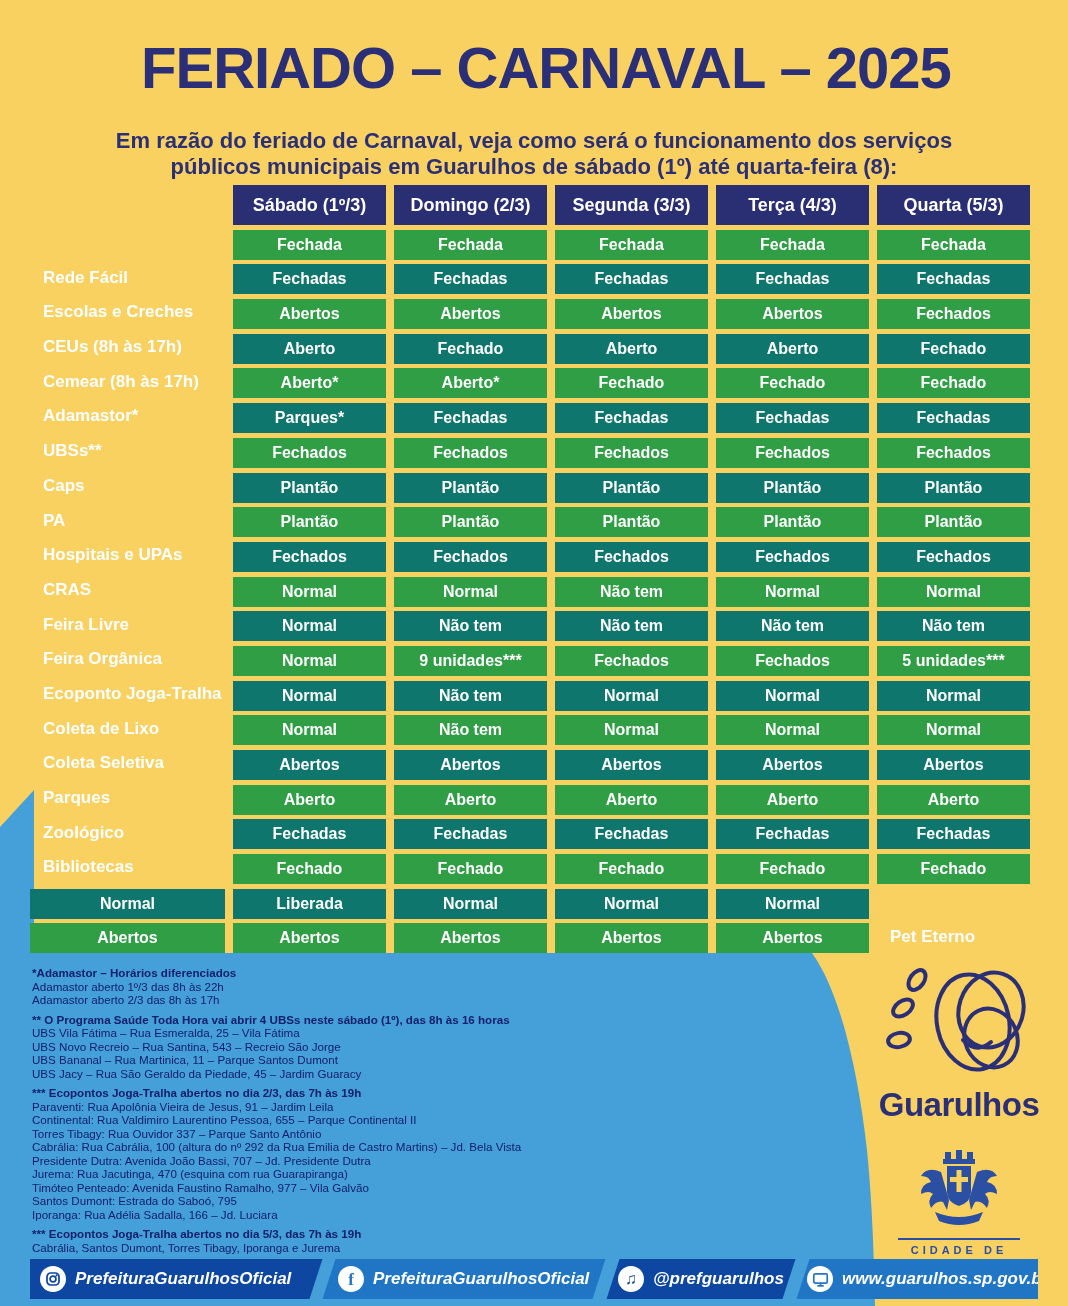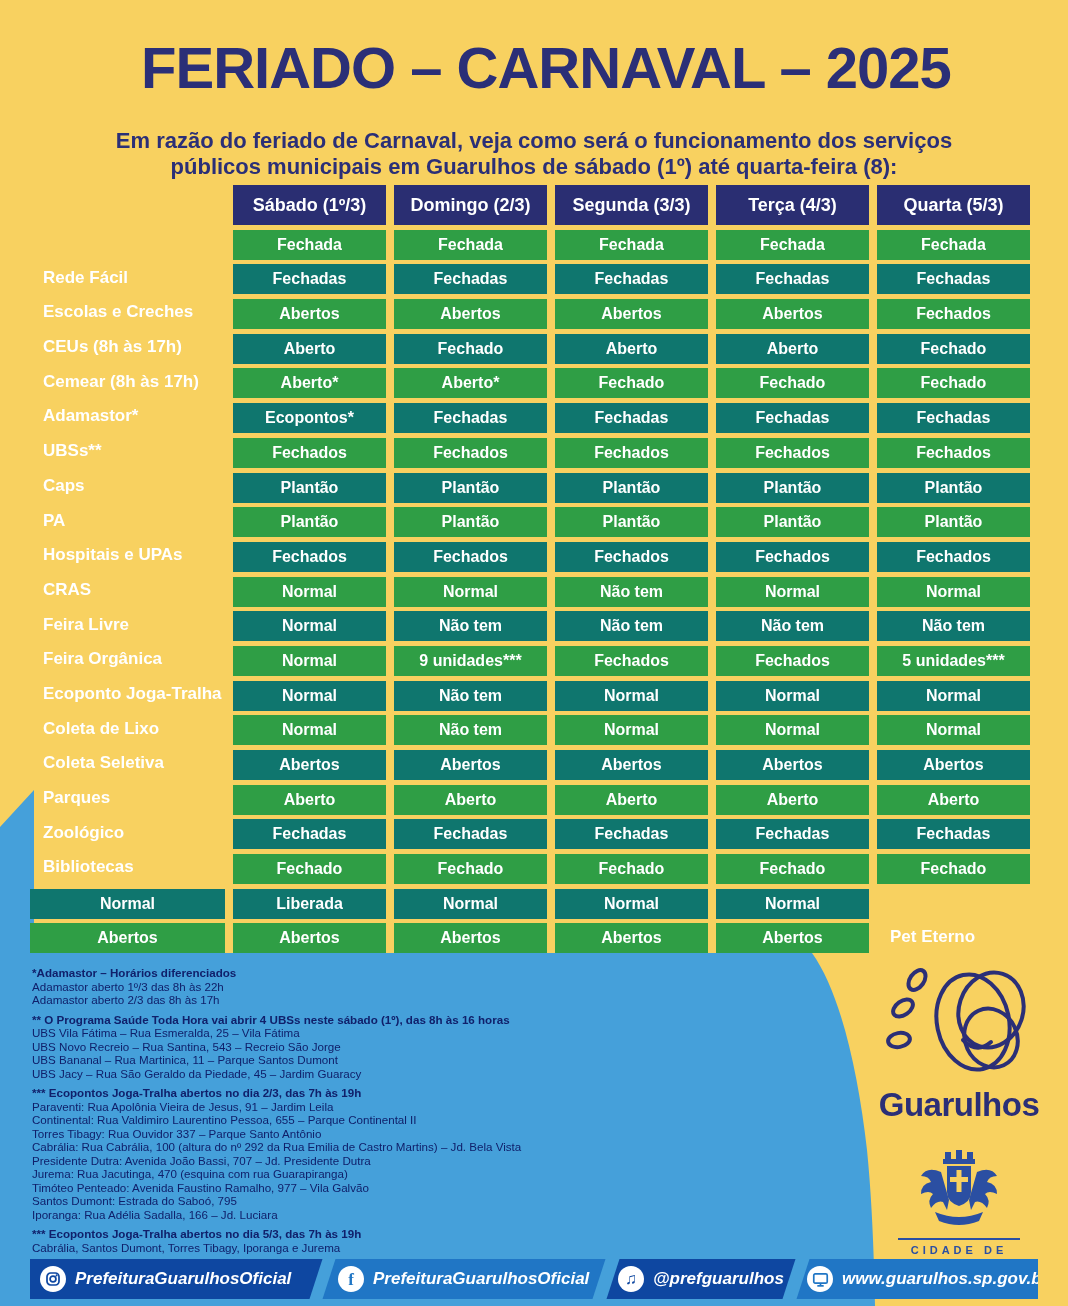--- a/index.html
+++ b/index.html
@@ -119,21 +119,21 @@
     <div class="cell light">Aberto</div>
     <div class="cell light">Aberto</div>
     <div class="cell light">Fechado</div>
     <div class="cell label dark">Adamastor*</div>
     <div class="cell dark">Aberto*</div>
     <div class="cell dark">Aberto*</div>
     <div class="cell dark">Fechado</div>
     <div class="cell dark">Fechado</div>
     <div class="cell dark">Fechado</div>
     <div class="cell label light">UBSs**</div>
-    <div class="cell light">Ecopontos*</div>
+    <div class="cell light">Parques*</div>
     <div class="cell light">Fechadas</div>
     <div class="cell light">Fechadas</div>
     <div class="cell light">Fechadas</div>
     <div class="cell light">Fechadas</div>
     <div class="cell label dark">Caps</div>
     <div class="cell dark">Fechados</div>
     <div class="cell dark">Fechados</div>
     <div class="cell dark">Fechados</div>
     <div class="cell dark">Fechados</div>
     <div class="cell dark">Fechados</div>

